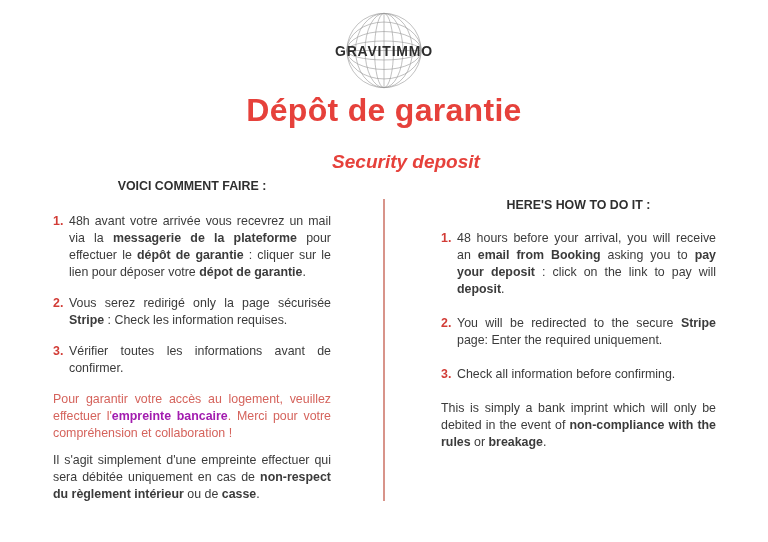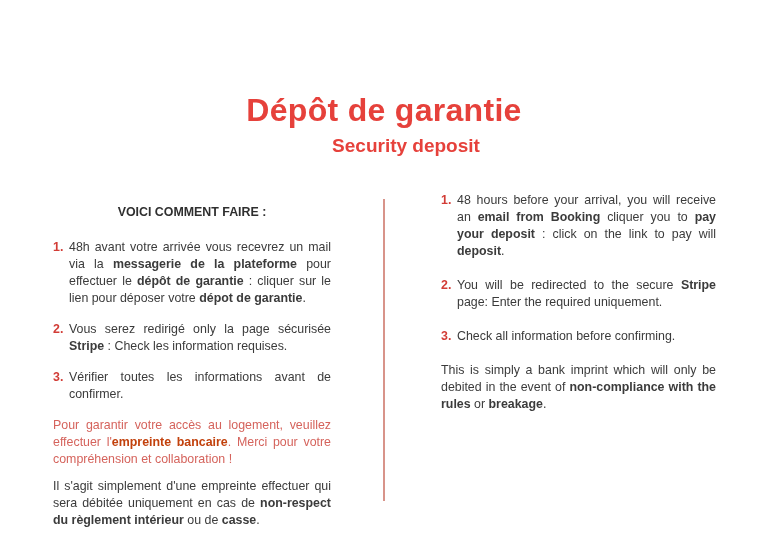--- a/index.html
+++ b/index.html
@@ -16,48 +16,62 @@
   .logo-text {
     position:absolute; top:50%; left:50%; transform:translate(-50%,-52%);
     font-weight:700; font-size:14px; letter-spacing:0.8px; color:#2d2d2d; white-space:nowrap;
   }
   
   .title {
     position:absolute; top:92px; left:0; width:100%; text-align:center;
     font-size:32px; font-weight:700; letter-spacing:0.3px; color:#e6413b; line-height:1.15;
   }
   .subtitle {
-    position:absolute; top:135px; left:0; width:100%; text-align:center;
-    font-size:19px; font-weight:700; color:#e6413b;padding-left:44px;
+    position:absolute; top:151px; left:0; width:100%; text-align:center;
+    font-size:19px; font-weight:700; font-style:italic; color:#e6413b;padding-left:44px;
   }
   
   .columns { position:absolute; top:176px; left:53px; right:52px; display:flex; justify-content:space-between; }
   .col { width:278px; font-size:12.4px; line-height:1.37; }
   .col-right { width:275px; }
   .intro { font-weight:700; text-align:justify; }
-  .section-heading { margin-top:28px; text-align:center; font-weight:700; color:#2f2f2f; }
+  .section-heading { margin-top:2px; text-align:center; font-weight:700; color:#2f2f2f; }
   .col-right .section-heading { margin-top:21px; }
   .steps { margin-top:18px; }
   .col-right .steps { margin-top:16px; }
   .step { display:flex; margin-bottom:14px; }
   .col-right .step { margin-bottom:17px; }
   .step-num { flex:0 0 16px; font-weight:700; color:#d23c36; }
   .step-text { flex:1; text-align:justify; }
   .highlight-note { margin-top:9px; color:#d5635c; text-align:justify; }
-  .highlight-note .b { color:#c2410c; }
+  .highlight-note .b { color:#a21caf; }
   .footer-note { margin-top:10px; text-align:justify; }
   .b { font-weight:700; }
   
   .divider { position:absolute; left:383px; top:199px; width:1.5px; height:302px; background:#d8948a; }
 </style>
 </head>
 <body>
 
 <div class="page">
 
+  <div class="logo">
+    <svg viewBox="0 0 100 100" fill="none" stroke="#9b9b9b" stroke-width="0.8">
+      <circle cx="50" cy="50" r="47"></circle>
+      <ellipse cx="50" cy="50" rx="36" ry="47"></ellipse>
+      <ellipse cx="50" cy="50" rx="24" ry="47"></ellipse>
+      <ellipse cx="50" cy="50" rx="12" ry="47"></ellipse>
+      <ellipse cx="50" cy="50" rx="47" ry="36"></ellipse>
+      <ellipse cx="50" cy="50" rx="47" ry="24"></ellipse>
+      <ellipse cx="50" cy="50" rx="47" ry="12"></ellipse>
+      <line x1="50" y1="3" x2="50" y2="97"></line>
+      <line x1="3" y1="50" x2="97" y2="50"></line>
+    </svg>
+    <div class="logo-text">GRAVITIMMO</div>
+  </div>
 
   <div class="title">Dépôt de garantie</div>
   <div class="subtitle">Security deposit</div>
 
   <div class="divider"></div>
 
   <div class="columns">
 
     <div class="col col-left">
       <p class="section-heading">VOICI COMMENT FAIRE :</p>
@@ -73,24 +87,25 @@
         <div class="step">
           <span class="step-num">3.</span>
           <span class="step-text"><span>Vérifier toutes les informations avant de confirmer.</span></span>
         </div>
       </div>
       <p class="highlight-note"><span>Pour garantir votre accès au logement, veuillez effectuer l'</span><span class="b">empreinte bancaire</span><span>. Merci pour votre compréhension et collaboration !</span></p>
       <p class="footer-note"><span>Il s'agit simplement d'une empreinte effectuer qui sera débitée uniquement en cas de </span><span class="b">non-respect du règlement intérieur</span><span> ou de </span><span class="b">casse</span><span>.</span></p>
     </div>
 
     <div class="col col-right">
+      <p class="section-heading">HERE'S HOW TO DO IT :</p>
       <div class="steps">
         <div class="step">
           <span class="step-num">1.</span>
-          <span class="step-text"><span>48 hours before your arrival, you will receive an </span><span class="b">email from Booking</span><span> cliquer you to </span><span class="b">pay your deposit</span><span> : click on the link to pay will </span><span class="b">deposit</span><span>.</span></span>
+          <span class="step-text"><span>48 hours before your arrival, you will receive an </span><span class="b">email from Booking</span><span> asking you to </span><span class="b">pay your deposit</span><span> : click on the link to pay will </span><span class="b">deposit</span><span>.</span></span>
         </div>
         <div class="step">
           <span class="step-num">2.</span>
           <span class="step-text"><span>You will be redirected to the secure </span><span class="b">Stripe</span><span> page: Enter the required uniquement.</span></span>
         </div>
         <div class="step">
           <span class="step-num">3.</span>
           <span class="step-text"><span>Check all information before confirming.</span></span>
         </div>
       </div>

